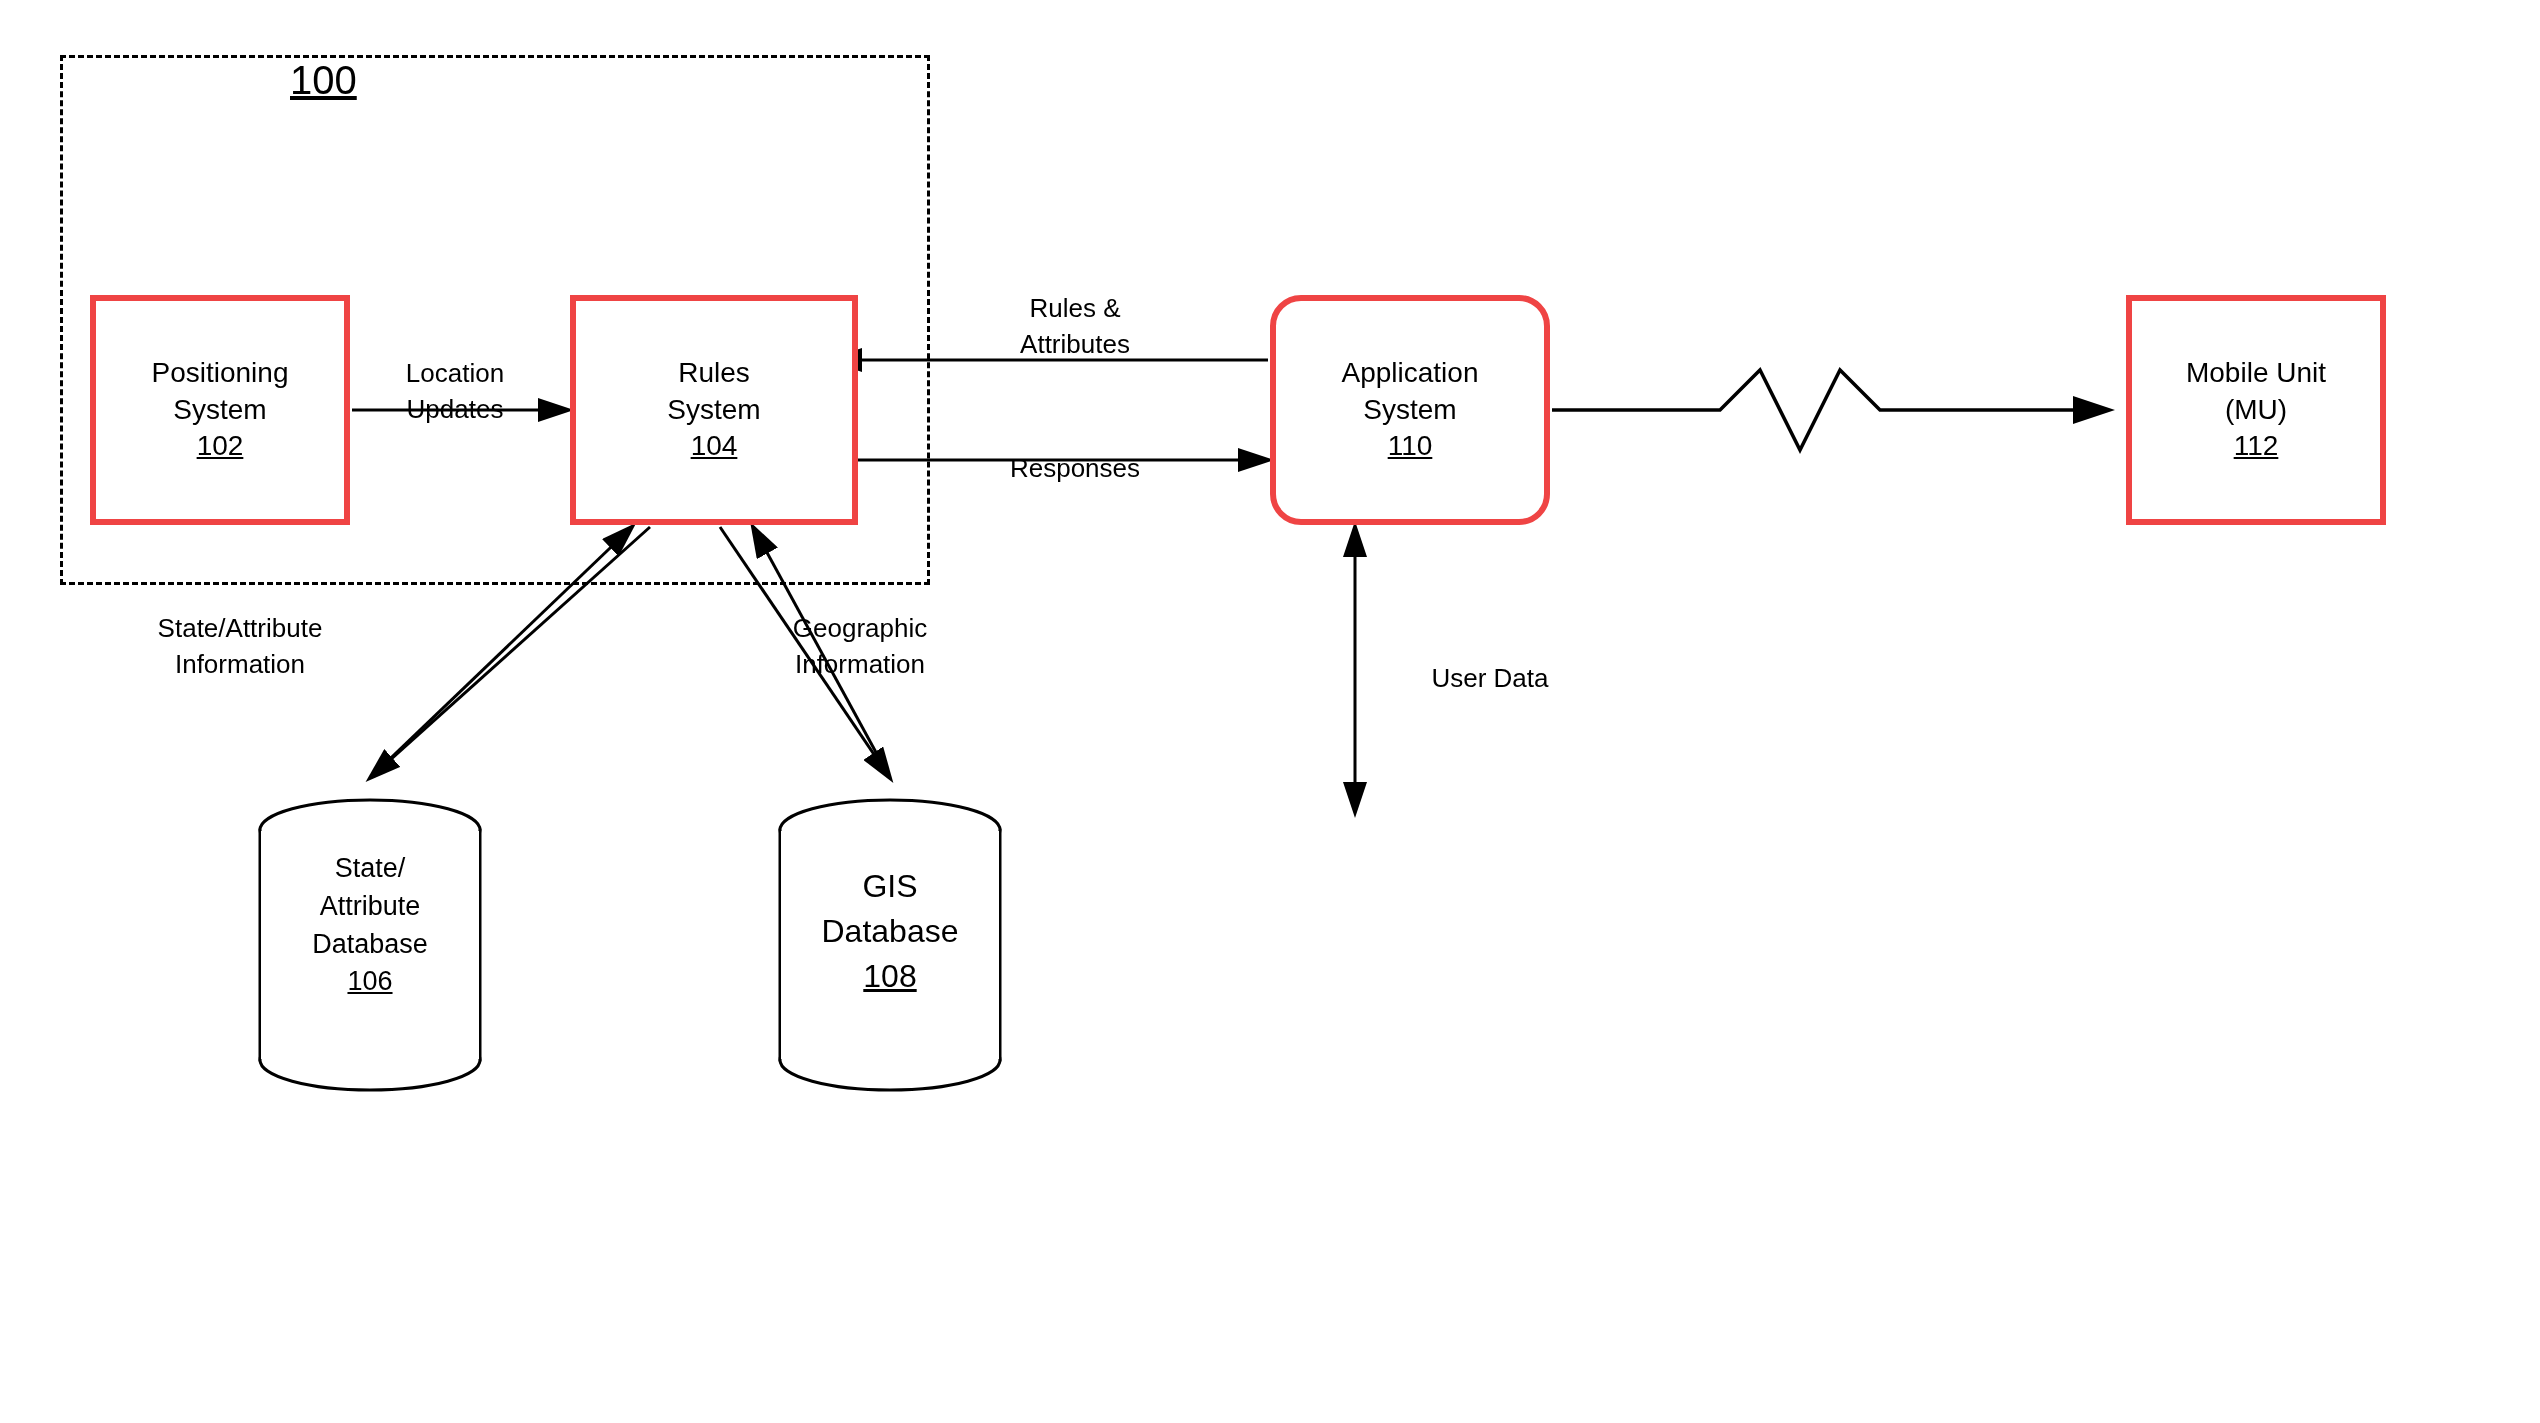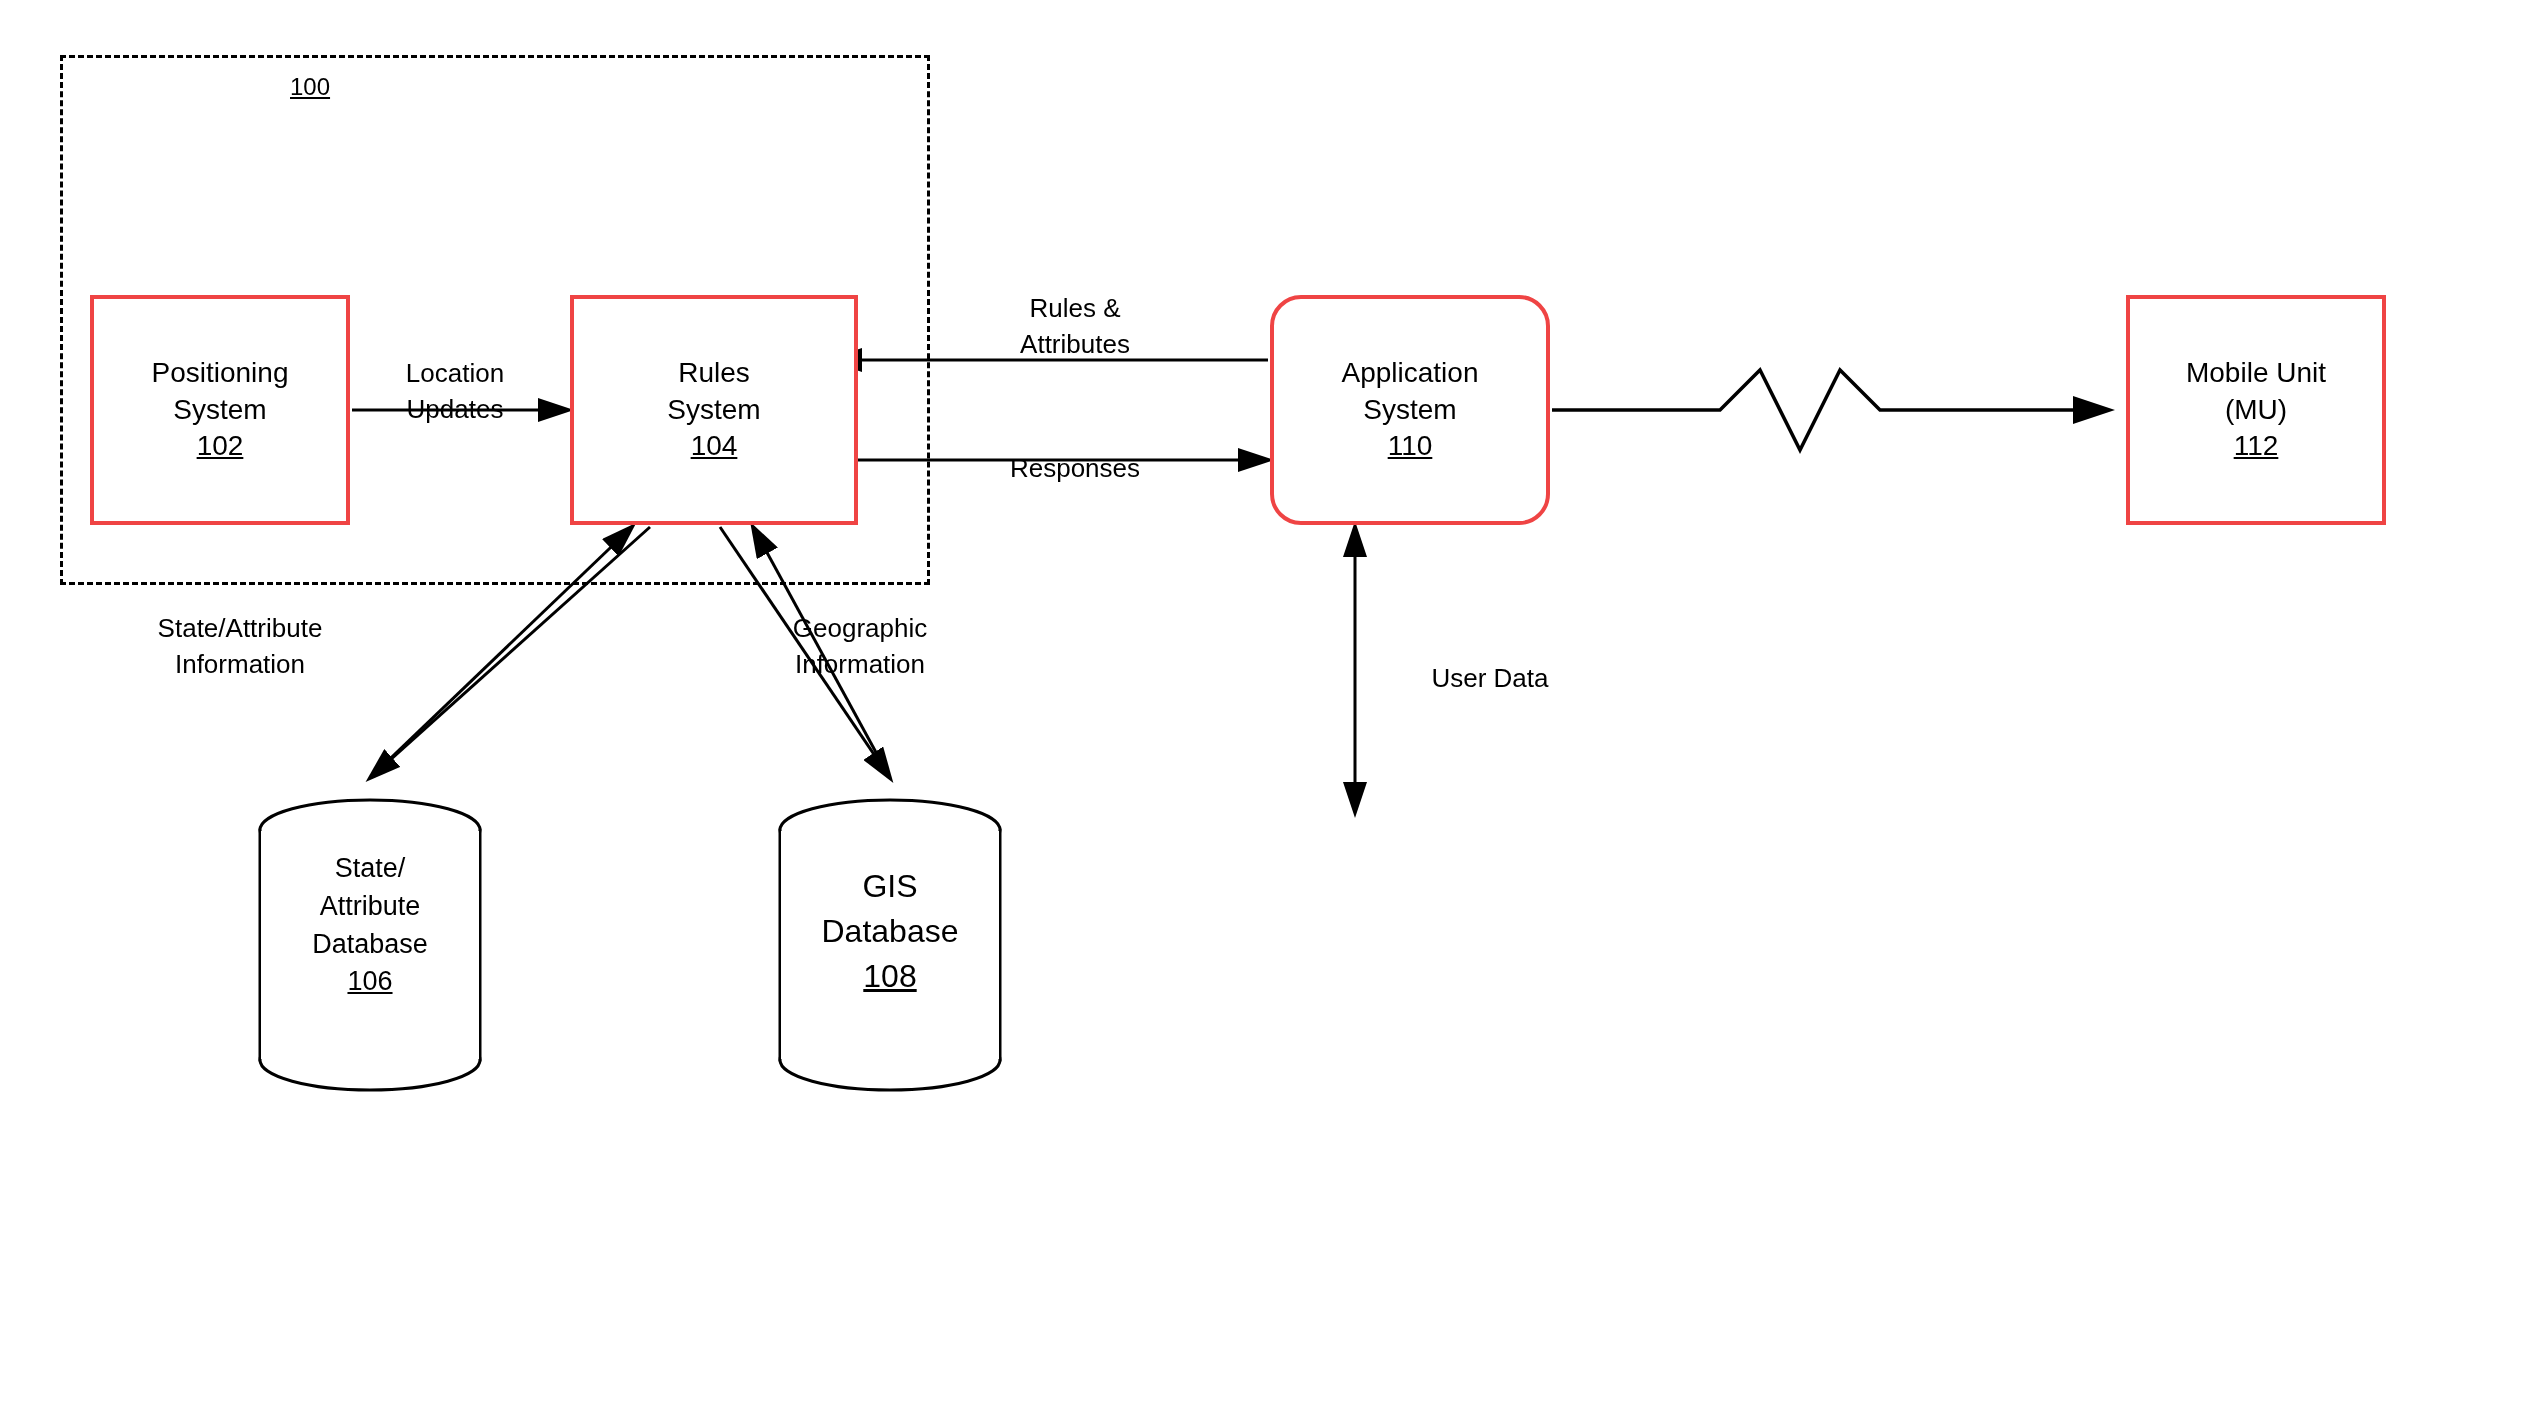--- a/index.html
+++ b/index.html
@@ -12,21 +12,21 @@
       position: relative;
     }
     .diagram {
       position: absolute;
       top: 0; left: 0;
       width: 2540px;
       height: 1423px;
     }
     .box {
       position: absolute;
-      border: 4px solid #ef4444;
+      border: 6px solid #ef4444;
       background: #fff;
       display: flex;
       align-items: center;
       justify-content: center;
       text-align: center;
       font-size: 28px;
       font-weight: normal;
       line-height: 1.3;
     }
     .box .underline {
@@ -103,21 +103,21 @@
 
     <line x1="370" y1="778" x2="632" y2="527" stroke="#000" stroke-width="3" marker-end="url(#arrowhead)"></line>
 
     <line x1="890" y1="778" x2="753" y2="527" stroke="#000" stroke-width="3" marker-end="url(#arrowhead)"></line>
 
   </svg>
 
   <div class="dashed-box" style="left:60px; top:55px; width:870px; height:530px;">
   </div>
 
-  <div class="label" style="left:290px; top:70px; font-size:24px;">
+  <div class="label" style="left:290px; top:52px; font-size:40px;">
     <span style="text-decoration:underline;">100</span>
   </div>
 
   <div class="box" style="left:90px; top:295px; width:260px; height:230px; font-size:28px;">
     <div>
       <div>Positioning<br>System</div>
       <div><span class="underline">102</span></div>
     </div>
   </div>
 

